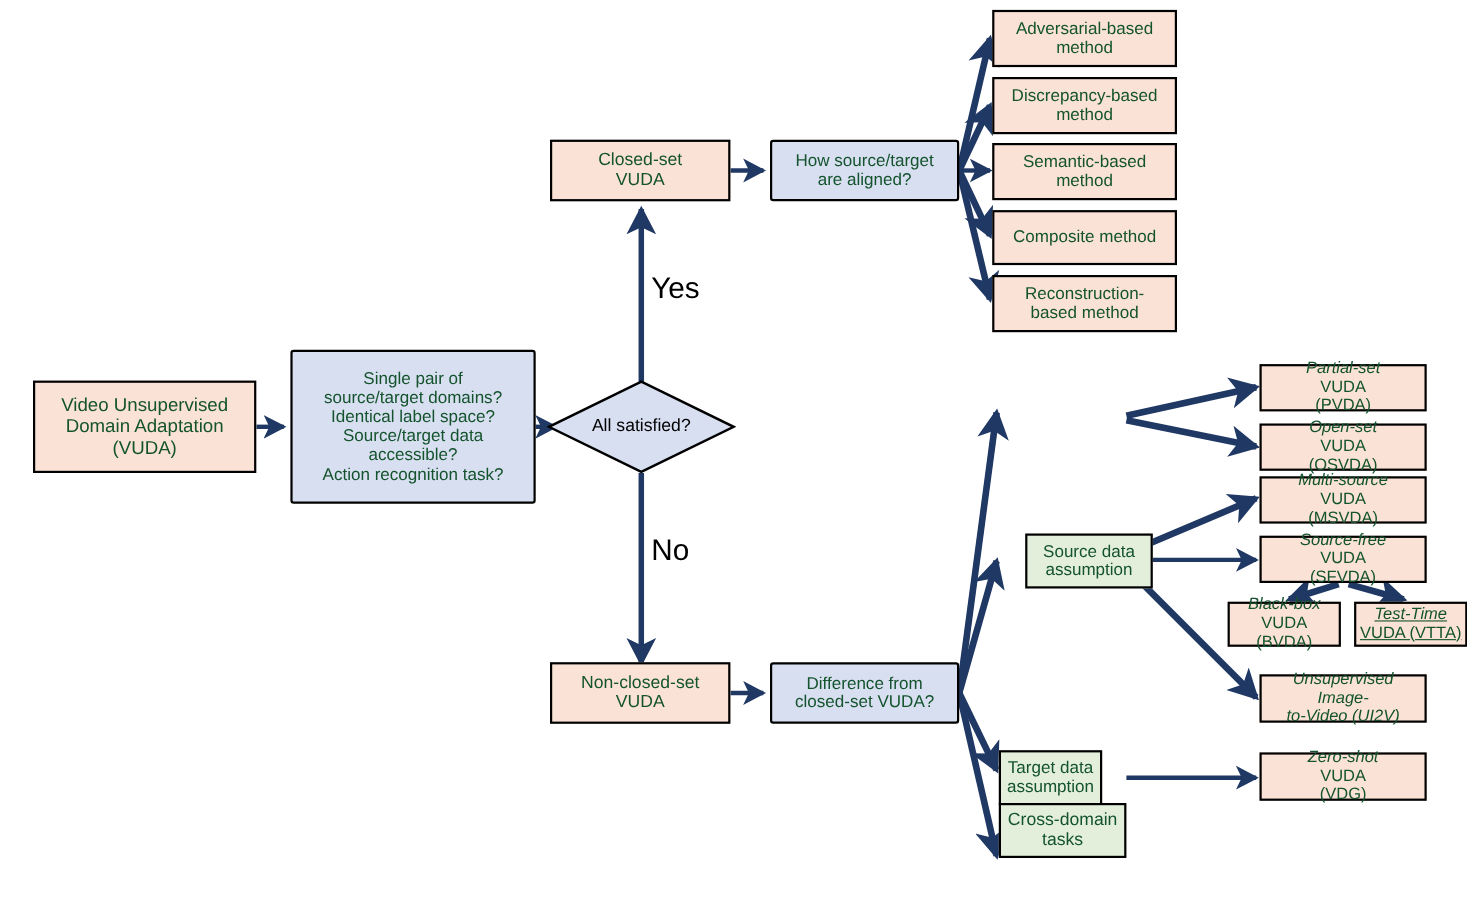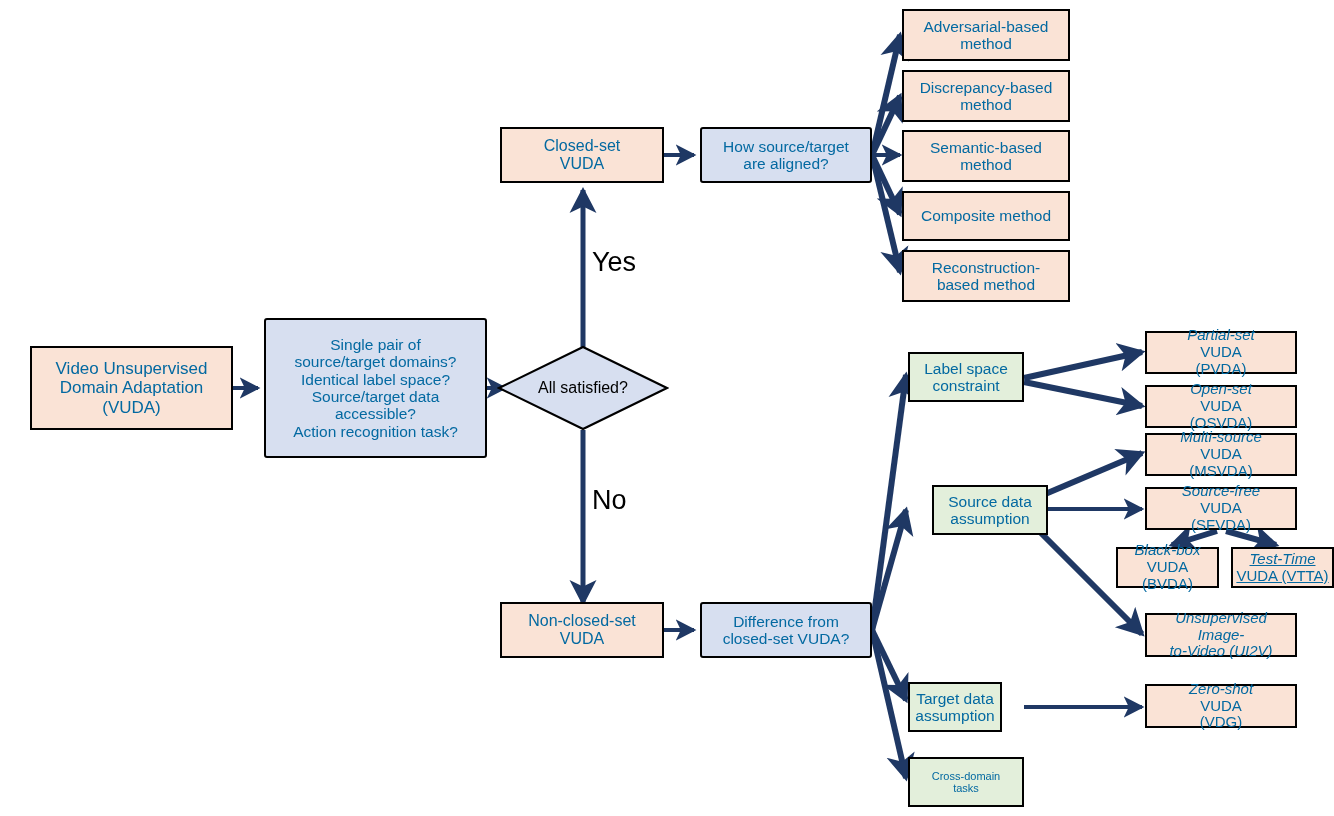--- a/index.html
+++ b/index.html
@@ -2,21 +2,21 @@
 <html><head>
 <meta charset="utf-8">
 <style>
   html,body{margin:0;padding:0;background:#ffffff;}
   body{width:1334px;height:816px;overflow:hidden;
        font-family:"Liberation Sans","DejaVu Sans",sans-serif;}
   #stage{position:relative;width:1334px;height:816px;background:#fff;}
   svg#edges{position:absolute;left:0;top:0;width:1334px;height:816px;}
   .node{position:absolute;box-sizing:border-box;display:flex;
         align-items:center;justify-content:center;text-align:center;
-        border:2px solid #000000;color:#0369a1;line-height:1.12;
+        border:2px solid #000000;color:#14532d;line-height:1.12;
         padding:2px 3px;}
   .peach{background:#fae3d6;}
   .blue{background:#d7dff0;}
   .green{background:#e3efdb;}
   .round{border-radius:3px;}
   .node span{display:block;width:100%;}
   .lbl{position:absolute;color:#000;white-space:nowrap;}
   .diamond{position:absolute;}
   .diamond .dshape{position:absolute;left:0;top:0;}
   .diamond .dtext{position:absolute;left:0;top:0;width:100%;height:100%;
@@ -158,39 +158,33 @@
       <span>Composite method</span>
     </span>
   </div>
   <div class="node peach" style="left:902px;top:250px;width:168px;height:52px;font-size:15.5px;">
     <span>
       <span>Reconstruction-</span>
       <span>based method</span>
     </span>
   </div>
 
-  <div class="node green" style="left:908px;top:352px;width:116px;height:50px;font-size:15.5px;">
-    <span>
-      <span>Label space</span>
-      <span>constraint</span>
-    </span>
-  </div>
   <div class="node green" style="left:932px;top:485px;width:116px;height:50px;font-size:15.5px;">
     <span>
       <span>Source data</span>
       <span>assumption</span>
     </span>
   </div>
   <div class="node green" style="left:908px;top:682px;width:94px;height:50px;font-size:15.5px;">
     <span>
       <span>Target data</span>
       <span>assumption</span>
     </span>
   </div>
-  <div class="node green" style="left:908px;top:757px;width:116px;height:50px;font-size:11px;">
+  <div class="node green" style="left:908px;top:730px;width:116px;height:50px;font-size:16px;">
     <span>
       <span>Cross-domain</span>
       <span>tasks</span>
     </span>
   </div>
 
   <div class="node peach" style="left:1145px;top:331px;width:152px;height:43px;font-size:15px;">
     <span>
       <span><i class="it">Partial-set</i><span> VUDA</span></span>
       <span>(PVDA)</span>

